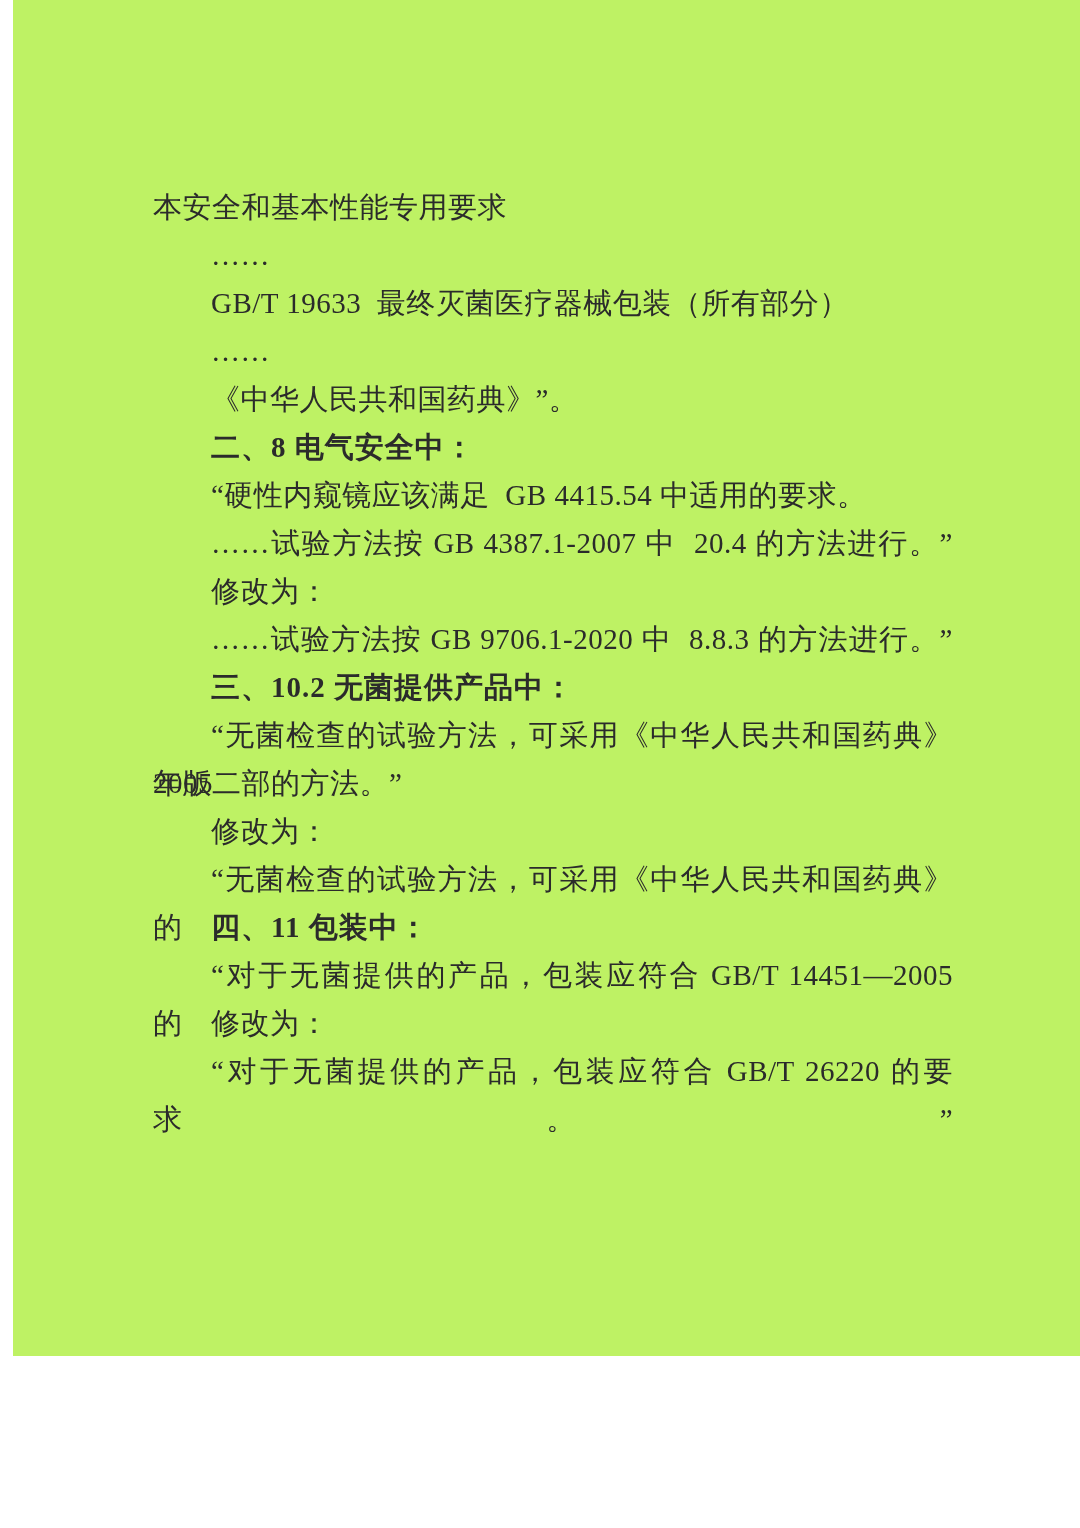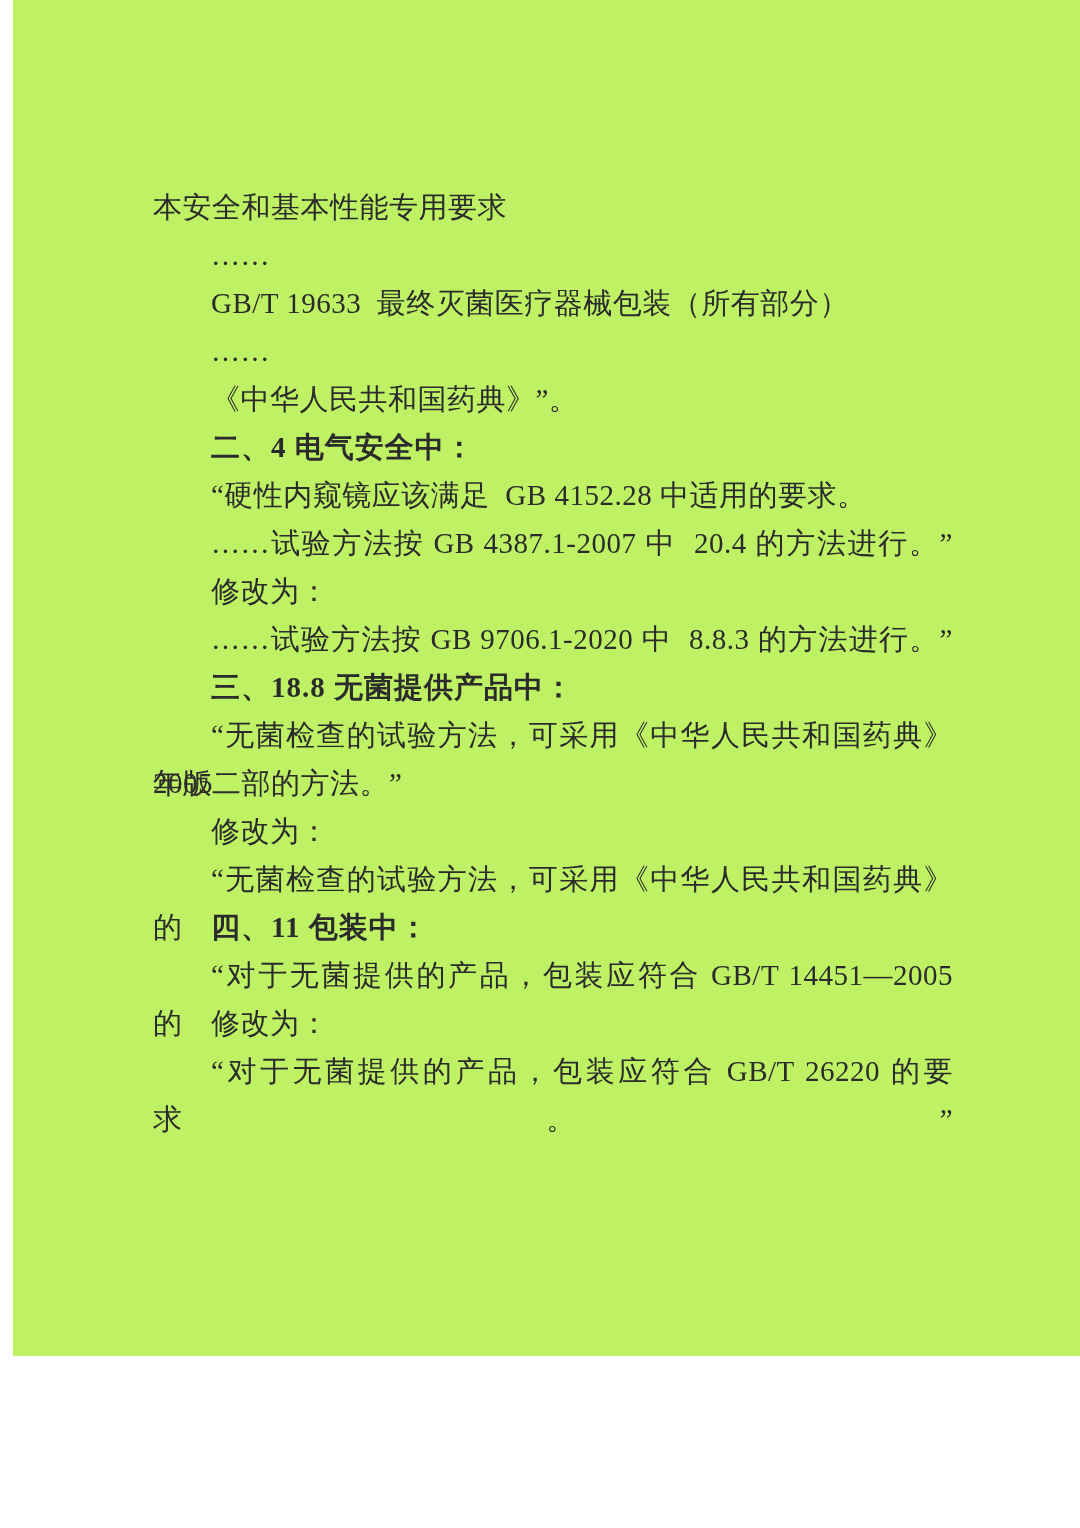--- a/index.html
+++ b/index.html
@@ -54,26 +54,26 @@
 </head>
 <body>
 
 <div class="page">
   <div class="content">
       <div class="line">本安全和基本性能专用要求</div>
       <div class="line indent">……</div>
       <div class="line indent">GB/T 19633  最终灭菌医疗器械包装（所有部分）</div>
       <div class="line indent">……</div>
       <div class="line indent">《中华人民共和国药典》”。</div>
-      <div class="line indent heading">二、4 电气安全中：</div>
-      <div class="line indent">“硬性内窥镜应该满足  GB 4152.28 中适用的要求。</div>
+      <div class="line indent heading">二、8 电气安全中：</div>
+      <div class="line indent">“硬性内窥镜应该满足  GB 4415.54 中适用的要求。</div>
       <div class="line indent full">……试验方法按 GB 4387.1-2007 中  20.4 的方法进行。”</div>
       <div class="line indent">修改为：</div>
       <div class="line indent full">……试验方法按 GB 9706.1-2020 中  8.8.3 的方法进行。”</div>
-      <div class="line indent heading">三、18.8 无菌提供产品中：</div>
+      <div class="line indent heading">三、10.2 无菌提供产品中：</div>
       <div class="line indent full">“无菌检查的试验方法，可采用《中华人民共和国药典》2005</div>
       <div class="line">年版二部的方法。”</div>
       <div class="line indent">修改为：</div>
       <div class="line indent full">“无菌检查的试验方法，可采用《中华人民共和国药典》的</div>
       <div class="line indent heading">四、11 包装中：</div>
       <div class="line indent full">“对于无菌提供的产品，包装应符合 GB/T 14451—2005  的</div>
       <div class="line indent">修改为：</div>
       <div class="line indent full">“对于无菌提供的产品，包装应符合 GB/T 26220 的要求。”</div>
     </div>
   <div class="footer">— 2 —</div>

